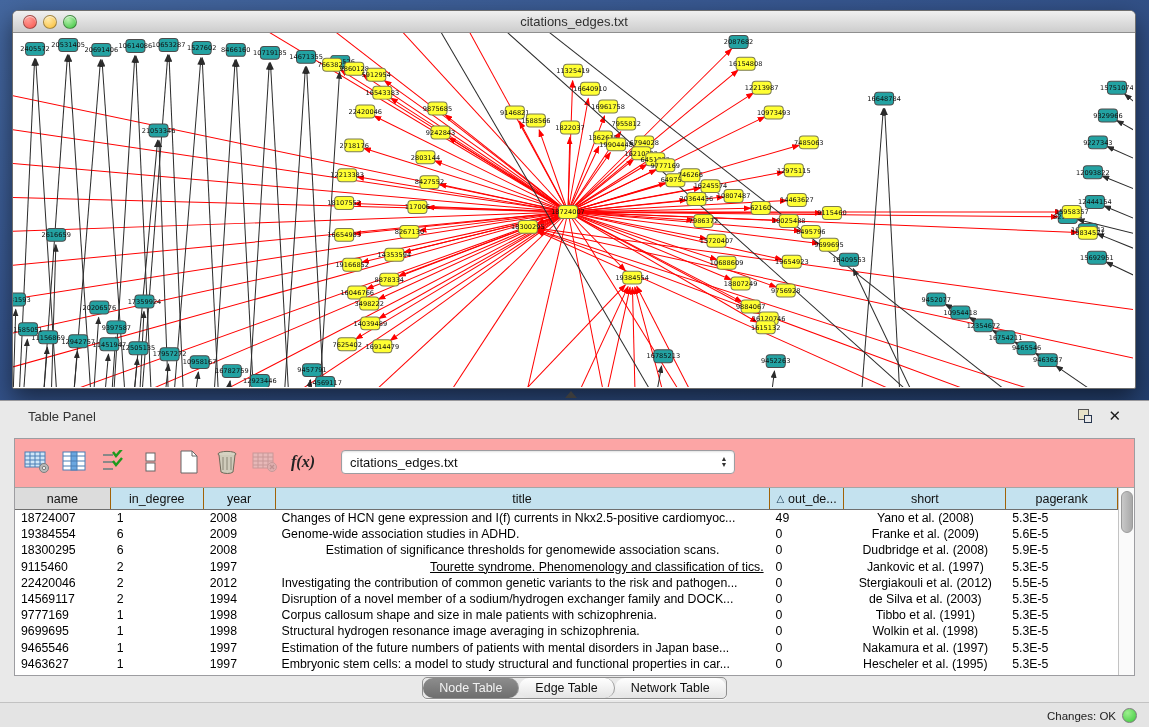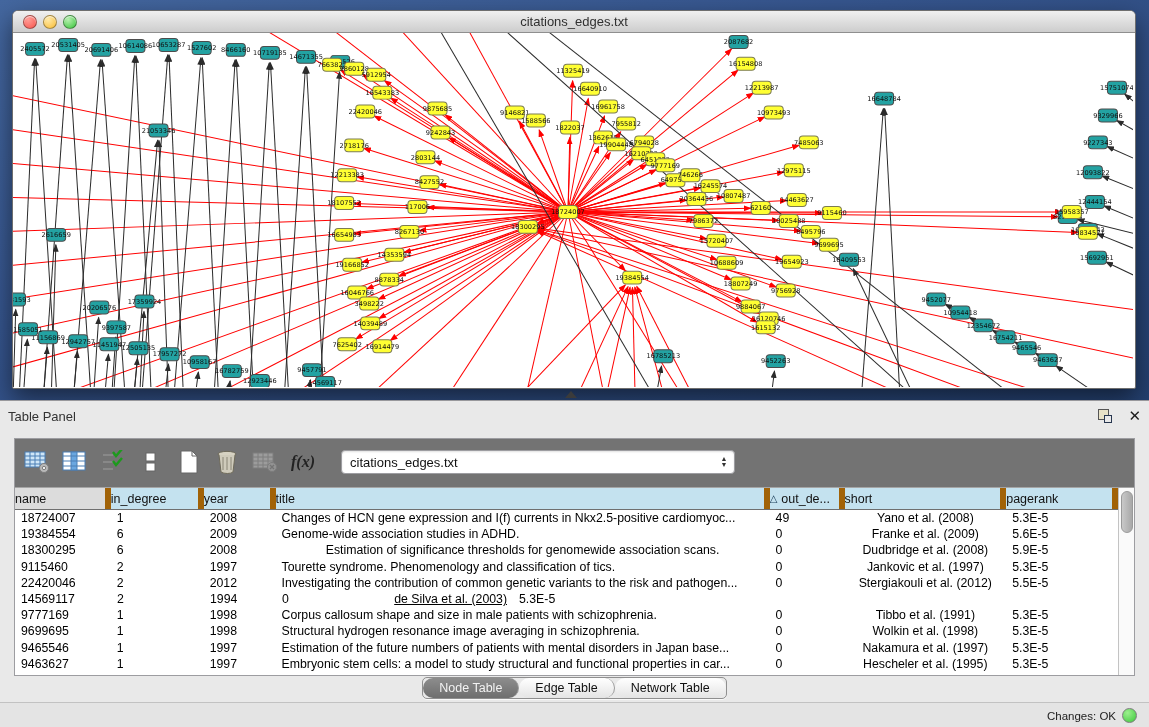--- a/index.html
+++ b/index.html
@@ -23,48 +23,48 @@
   .light.green{background:radial-gradient(circle at 35% 30%,#b8f0b0,#37c53a);}
   .net-canvas{position:relative;width:100%;height:354px;background:#fff;overflow:hidden;}
   .net-canvas svg{display:block;}
   .panel-grip{position:absolute;left:565px;top:391px;width:0;height:0;
     border-left:6px solid transparent;border-right:6px solid transparent;
     border-bottom:7px solid #3b3b3b;}
   
   .table-panel{position:absolute;left:0;top:400px;width:1149px;height:327px;
     background:#e9e9e9;border-top:1px solid #98989c;}
   .panel-head{height:30px;display:flex;align-items:center;justify-content:space-between;
-    padding:0 8px;}
+    padding:0 28px;}
   .panel-title{font-size:13px;color:#333;}
   .panel-head-icons{display:flex;align-items:center;gap:16px;}
   .float-ic{width:14px;height:14px;position:relative;}
   .float-ic i{position:absolute;border:1px solid #555;background:#e9e3c8;}
   .float-ic i.b1{left:0;top:0;width:9px;height:9px;}
   .float-ic i.b2{left:6px;top:6px;width:6px;height:6px;border-color:#27364f;background:#e9e9e9;}
   .close-ic{font-size:15px;font-weight:bold;color:#1c1c1c;line-height:14px;}
   .inner-box{position:absolute;left:14px;top:37px;width:1119px;height:236px;
-    background:#737373;border:1px solid #9d9da1;}
+    background:#fca5a5;border:1px solid #9d9da1;}
   
   .tbar{height:46px;display:flex;align-items:center;gap:10px;padding-left:8px;}
   .tb-ic{width:28px;height:28px;display:flex;align-items:center;justify-content:center;}
   .fx{font-family:"Liberation Serif","DejaVu Serif",serif;font-style:italic;
     font-weight:bold;font-size:16px;color:#222;}
   .combo{margin-left:14px;width:392px;height:22px;background:#fff;
     border:1px solid #9d9da1;border-radius:4px;display:flex;align-items:center;
     justify-content:space-between;box-shadow:inset 0 1px 2px rgba(0,0,0,.12);}
   .combo-val{font-size:13px;color:#111;padding-left:8px;}
   .combo-arrows{width:16px;height:18px;margin-right:2px;display:flex;flex-direction:column;
     align-items:center;justify-content:center;font-size:7px;line-height:6px;color:#333;}
   
   .tbl-wrap{position:absolute;left:0;top:48px;right:0;bottom:0;background:#fff;
     border-top:1px solid #a5a5a5;display:flex;}
   .tbl{flex:1;overflow:hidden;}
   .hdr-row{display:flex;height:21px;border-bottom:1px solid #6f6f6f;}
-  .hdr-cell{box-sizing:border-box;border-right:6px solid #a16207;font-size:12.5px;
-    color:#111;display:flex;align-items:center;gap:4px;
+  .hdr-cell{box-sizing:border-box;border-right:1px solid #a16207;font-size:12.5px;
+    color:#111;display:flex;align-items:center;justify-content:center;gap:4px;
     background:#c4e2ef;overflow:hidden;white-space:nowrap;}
   .hdr-cell.gray{background:#dcdcdc;}
   .sort-tri{font-size:10px;color:#20425c;}
   .trow{display:flex;height:16.2px;align-items:center;}
   .tcell{box-sizing:border-box;padding:0 6px;font-size:12.3px;color:#000;
     overflow:hidden;white-space:nowrap;}
   .vsb{width:15px;background:#fafafa;border-left:1px solid #c3c3c3;position:relative;}
   .vsb-thumb{position:absolute;left:2px;top:3px;width:10px;height:40px;border-radius:6px;
     background:linear-gradient(90deg,#c9c9c9,#a8a8a8);border:1px solid #9a9a9a;}
   
@@ -847,40 +847,41 @@
               <div class="tcell" style="width: 72px; text-align: left;">2008</div>
               <div class="tcell" style="width: 495px; text-align: center;">Estimation of significance thresholds for genomewide association scans.</div>
               <div class="tcell" style="width: 75px; text-align: left;">0</div>
               <div class="tcell" style="width: 162px; text-align: center;">Dudbridge et al. (2008)</div>
               <div class="tcell" style="width: 112px; text-align: left;">5.9E-5</div>
             </div>
             <div class="trow">
               <div class="tcell" style="width: 96px; text-align: left;">9115460</div>
               <div class="tcell" style="width: 93px; text-align: left;">2</div>
               <div class="tcell" style="width: 72px; text-align: left;">1997</div>
-              <div class="tcell" style="width: 495px; text-align: left;">Tourette syndrome. Phenomenology and classification of tics.</div>
+              <div class="tcell" style="width: 495px; text-align: right; text-decoration: underline;">Tourette syndrome. Phenomenology and classification of tics.</div>
               <div class="tcell" style="width: 75px; text-align: left;">0</div>
               <div class="tcell" style="width: 162px; text-align: center;">Jankovic et al. (1997)</div>
               <div class="tcell" style="width: 112px; text-align: left;">5.3E-5</div>
             </div>
             <div class="trow">
               <div class="tcell" style="width: 96px; text-align: left;">22420046</div>
               <div class="tcell" style="width: 93px; text-align: left;">2</div>
               <div class="tcell" style="width: 72px; text-align: left;">2012</div>
               <div class="tcell" style="width: 495px; text-align: left;">Investigating the contribution of common genetic variants to the risk and pathogen...</div>
               <div class="tcell" style="width: 75px; text-align: left;">0</div>
               <div class="tcell" style="width: 162px; text-align: center;">Stergiakouli et al. (2012)</div>
               <div class="tcell" style="width: 112px; text-align: left;">5.5E-5</div>
             </div>
             <div class="trow">
               <div class="tcell" style="width: 96px; text-align: left;">14569117</div>
               <div class="tcell" style="width: 93px; text-align: left;">2</div>
               <div class="tcell" style="width: 72px; text-align: left;">1994</div>
+              <div class="tcell" style="width: 495px; text-align: left;">Disruption of a novel member of a sodium/hydrogen exchanger family and DOCK...</div>
               <div class="tcell" style="width: 75px; text-align: left;">0</div>
-              <div class="tcell" style="width: 162px; text-align: right; text-decoration: underline;">de Silva et al. (2003)</div>
+              <div class="tcell" style="width: 162px; text-align: center;">de Silva et al. (2003)</div>
               <div class="tcell" style="width: 112px; text-align: left;">5.3E-5</div>
             </div>
             <div class="trow">
               <div class="tcell" style="width: 96px; text-align: left;">9777169</div>
               <div class="tcell" style="width: 93px; text-align: left;">1</div>
               <div class="tcell" style="width: 72px; text-align: left;">1998</div>
               <div class="tcell" style="width: 495px; text-align: left;">Corpus callosum shape and size in male patients with schizophrenia.</div>
               <div class="tcell" style="width: 75px; text-align: left;">0</div>
               <div class="tcell" style="width: 162px; text-align: center;">Tibbo et al. (1991)</div>
               <div class="tcell" style="width: 112px; text-align: left;">5.3E-5</div>

